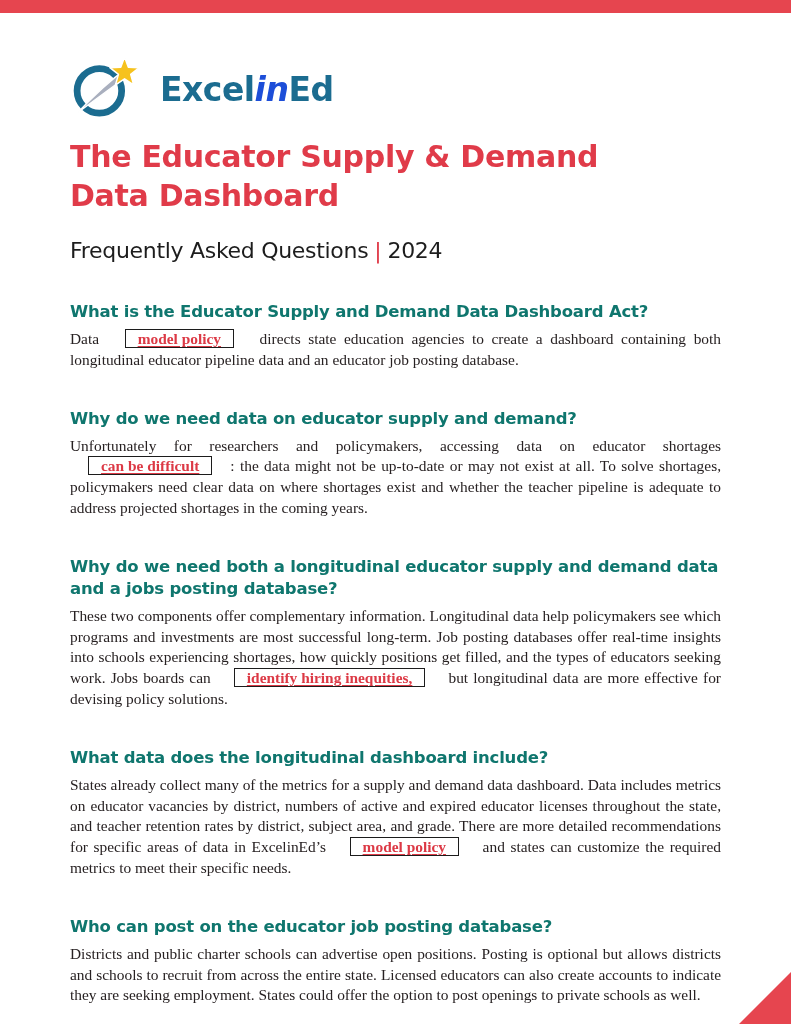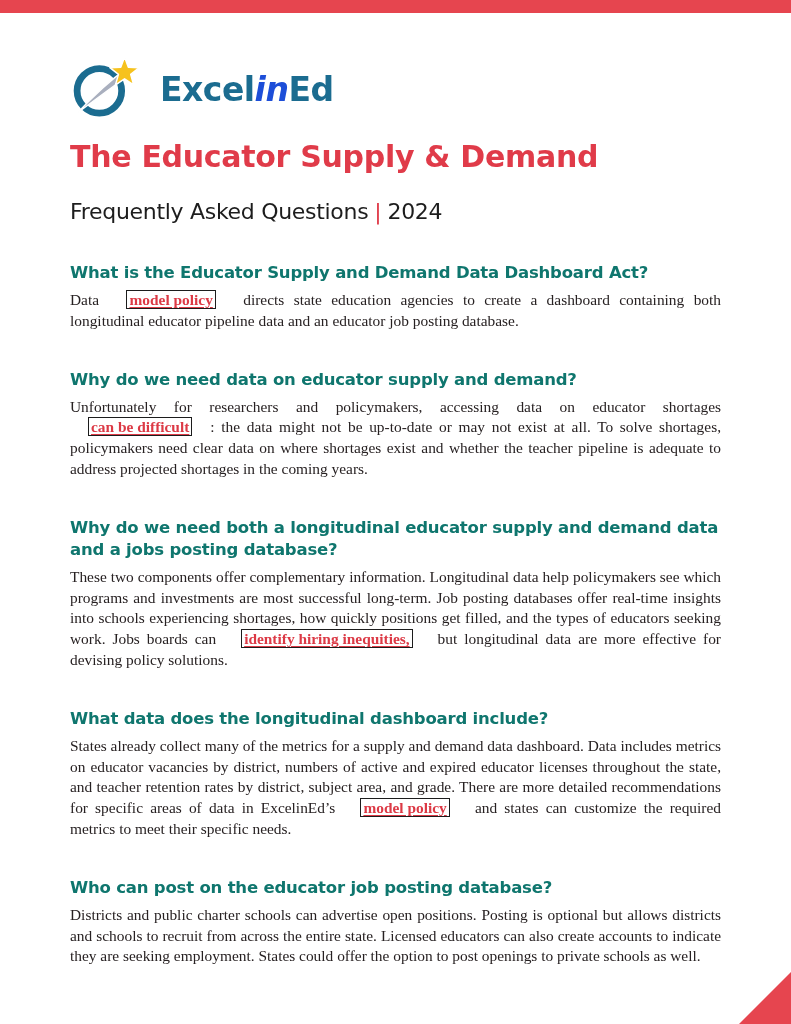--- a/index.html
+++ b/index.html
@@ -80,21 +80,21 @@
   }
   .faq p {
     font-size: 15.4px;
     line-height: 20.8px;
     color: #272122;
     text-align: justify;
   }
   .link-box {
     display: inline-block;
     border: 1.5px solid #1c1c1c;
-    padding: 0 2px;
+    padding: 0 12px;
     margin: 0 18px;
     line-height: 17px;
     text-decoration: none;
     cursor: pointer;
   }
   .link-box .link-text {
     color: #DC3945;
     font-weight: 700;
     text-decoration: underline;
     text-decoration-color: #DC3945;
@@ -114,20 +114,21 @@
       <path d="M56 14 C42 24 22 42 5 60 C24 46 40 34 54 24 Z" fill="#A9AFBE" stroke="#ffffff" stroke-width="1.5"></path>
       <polygon points="54,2 57.9,12.7 69.2,13.1 60.3,20 63.4,30.9 54,24.6 44.6,30.9 47.7,20 38.8,13.1 50.1,12.7" fill="#F6C21D" stroke="#ffffff" stroke-width="1.5" stroke-linejoin="round"></polygon>
     </svg>
     <div class="logo-text">
       <span class="teal">Excel</span><span class="gold">in</span><span class="teal">Ed</span>
     </div>
   </div>
 
   <h1 class="doc-title">
     <span>The Educator Supply &amp; Demand</span><br>
+    <span>Data Dashboard</span>
   </h1>
   <div class="doc-subtitle">
     <span>Frequently Asked Questions</span><span class="divider">|</span><span>2024</span>
   </div>
 
   <div class="faq-list">
 
     <section class="faq">
       <h2>What is the Educator Supply and Demand Data Dashboard Act?</h2>
       <p><span>Data </span><a class="link-box"><span class="link-text">model policy</span></a><span> directs state education agencies to create a dashboard containing both longitudinal educator pipeline data and an educator job posting database.</span></p>

